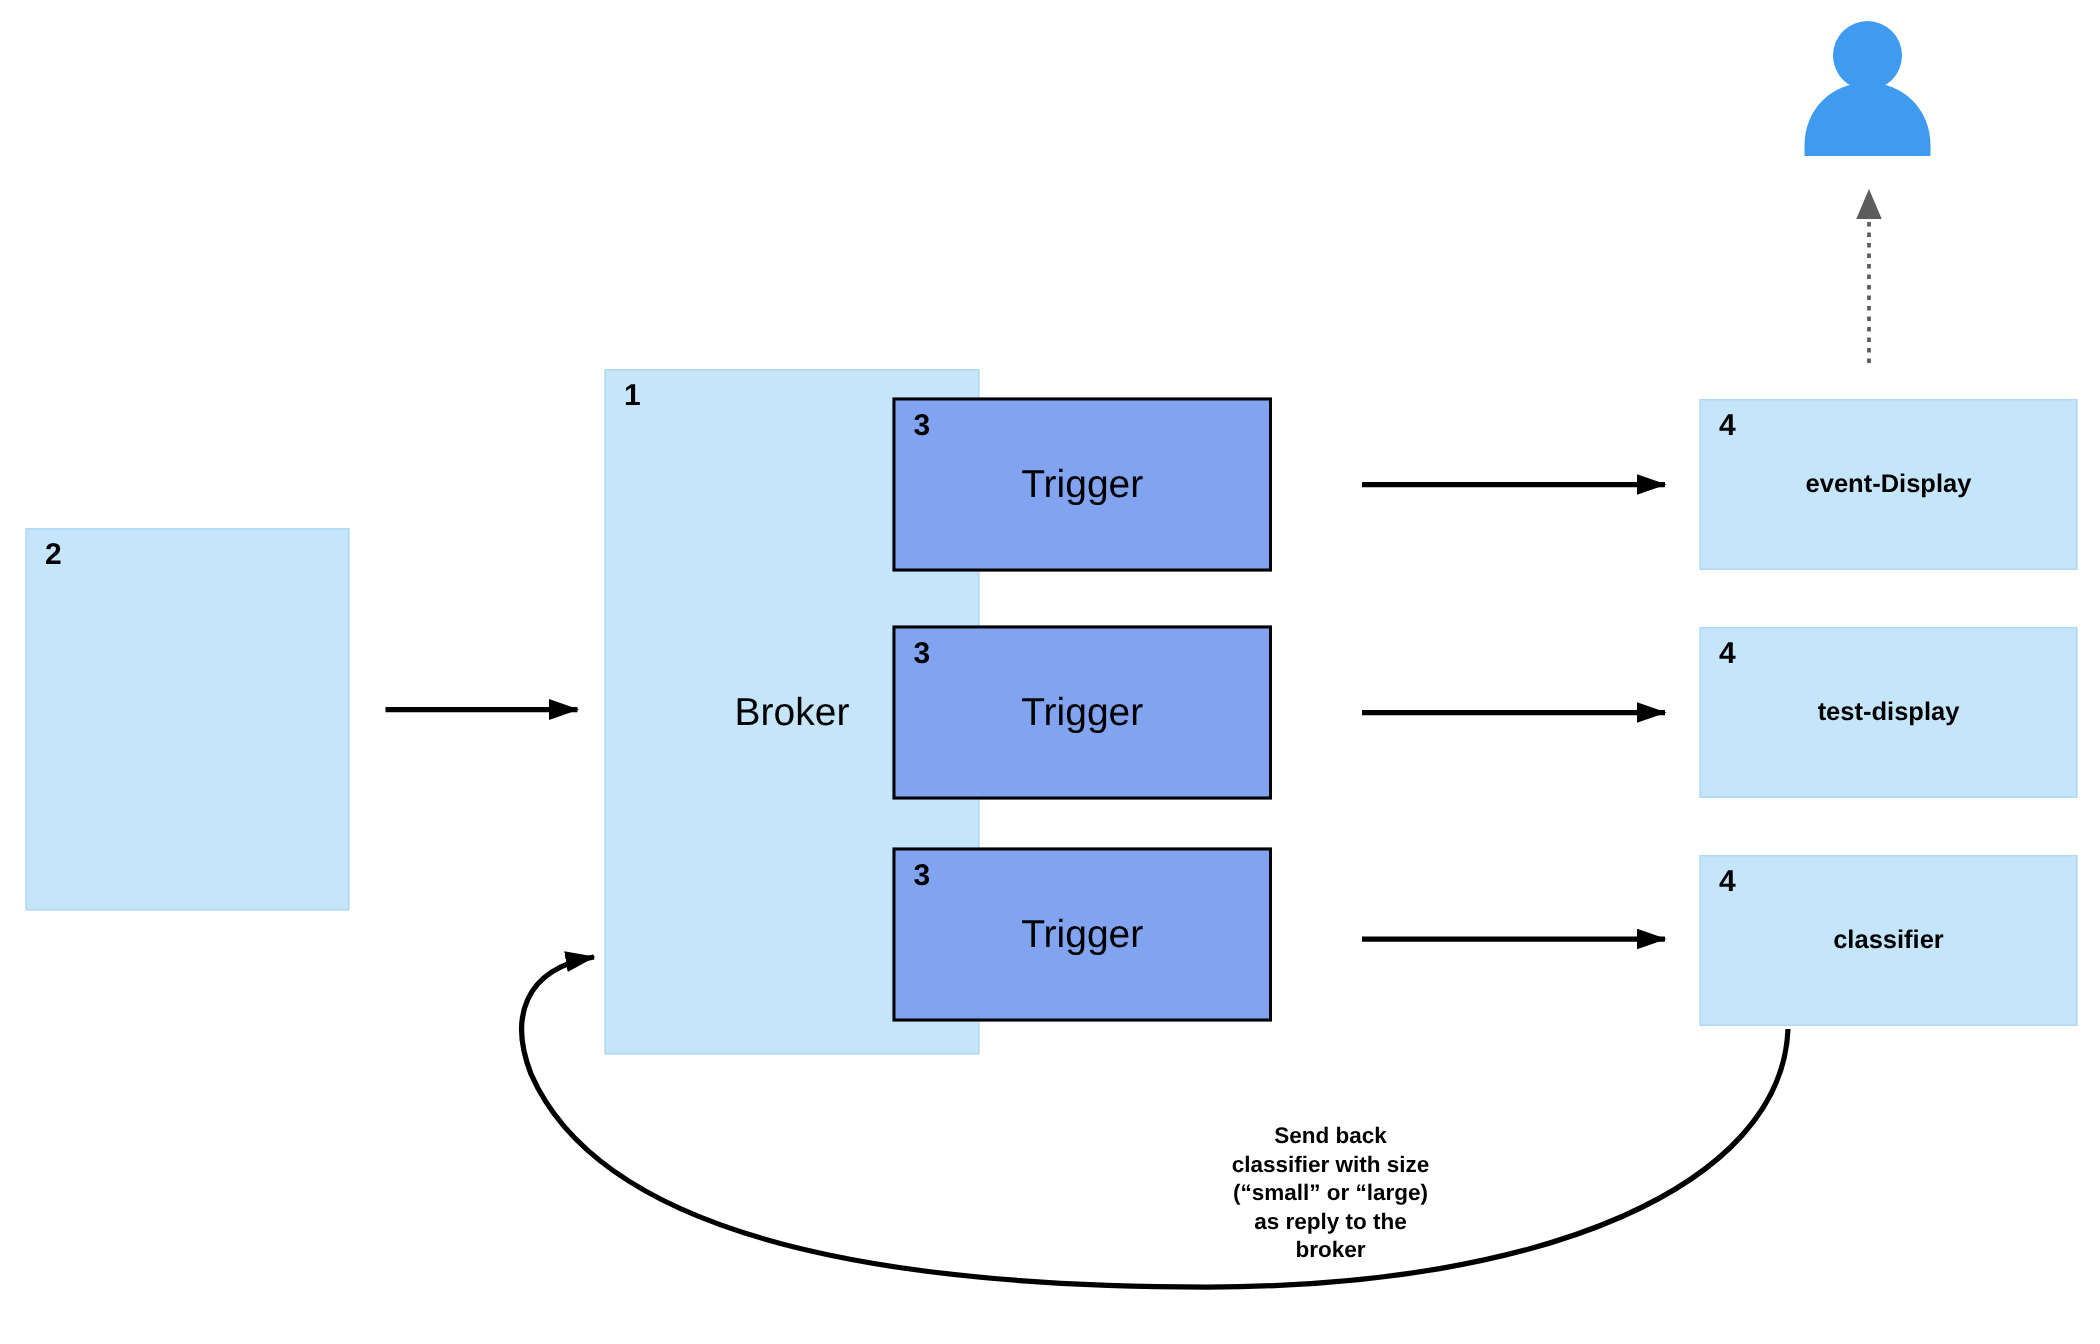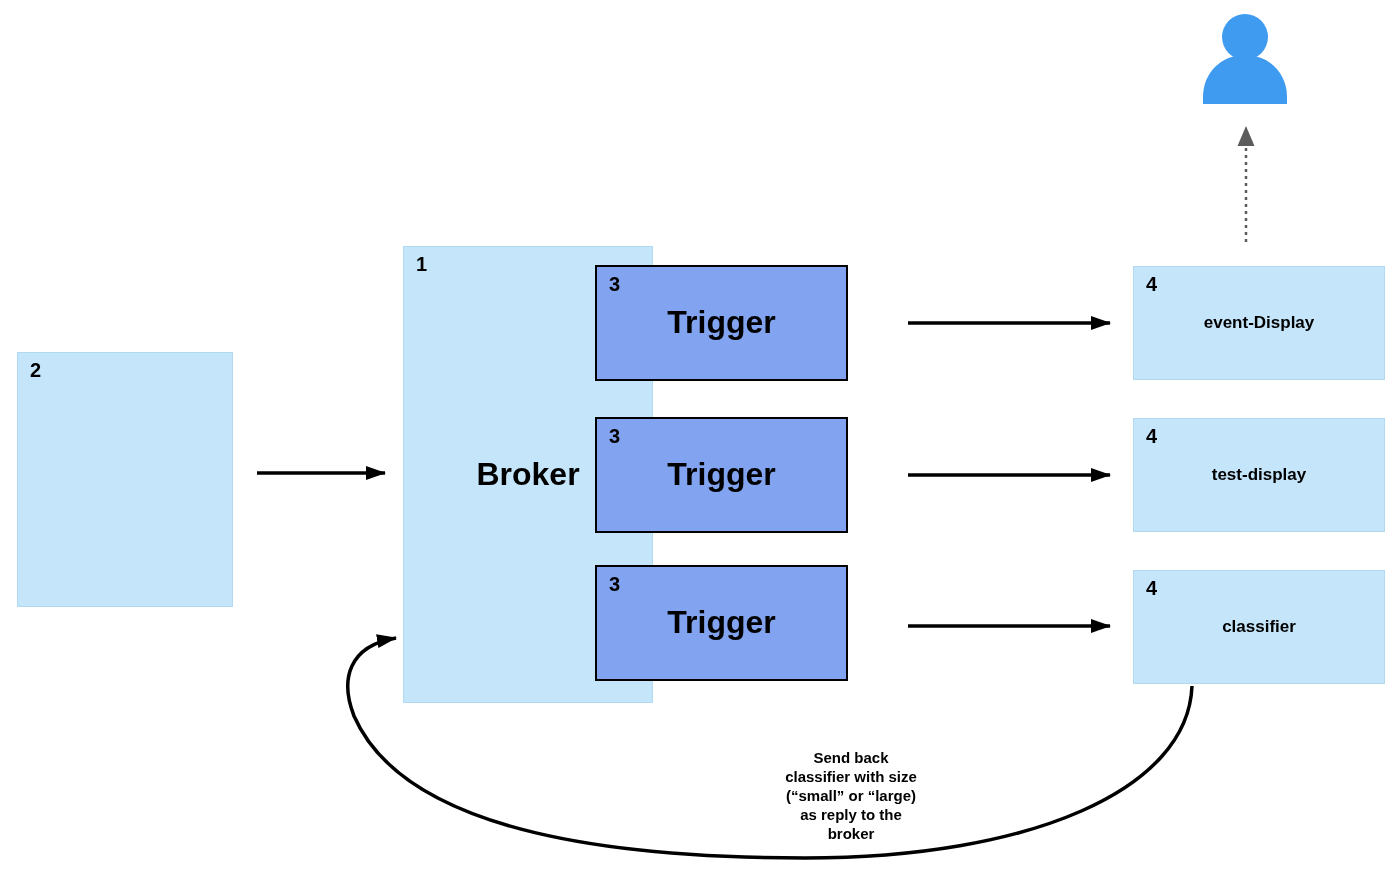--- a/index.html
+++ b/index.html
@@ -11,24 +11,24 @@
   }
   html,body{margin:0;padding:0;background:#fff;}
   .canvas{
     position:relative;width:1400px;height:896px;background:#ffffff;
     font-family:"Liberation Sans",sans-serif;color:#000;overflow:hidden;
   }
   .node{position:absolute;box-sizing:border-box;display:flex;align-items:center;justify-content:center;}
   .light{background:var(--light-blue,#C5E5FA);border:1px solid #b2d9f2;}
   .trigger{background:var(--trigger-blue,#82A4F0);border:2px solid #000;}
   .num{position:absolute;top:7px;left:12px;font-size:20px;font-weight:700;line-height:1;}
-  .label-big{font-size:32px;font-weight:700;text-align:left;white-space:pre-line;line-height:1.35;}
+  .label-big{font-size:26px;font-weight:400;text-align:left;white-space:pre-line;line-height:1.35;}
   .label-small{font-size:17px;font-weight:700;text-align:right;}
   .annotation{
-    position:absolute;left:711px;top:748px;width:280px;
+    position:absolute;left:747px;top:748px;width:280px;
     font-size:15px;font-weight:700;line-height:19px;text-align:center;white-space:pre-line;
   }
   svg.overlay{position:absolute;left:0;top:0;pointer-events:none;}
   .arrow{stroke:var(--arrow-black,#000);stroke-width:3.5;fill:none;}
   .dotted{stroke:var(--dotted-gray,#5C5C5C);stroke-width:2.5;stroke-dasharray:3 4;fill:none;}
 </style>
 </head>
 <body>
 
 <div class="canvas">

